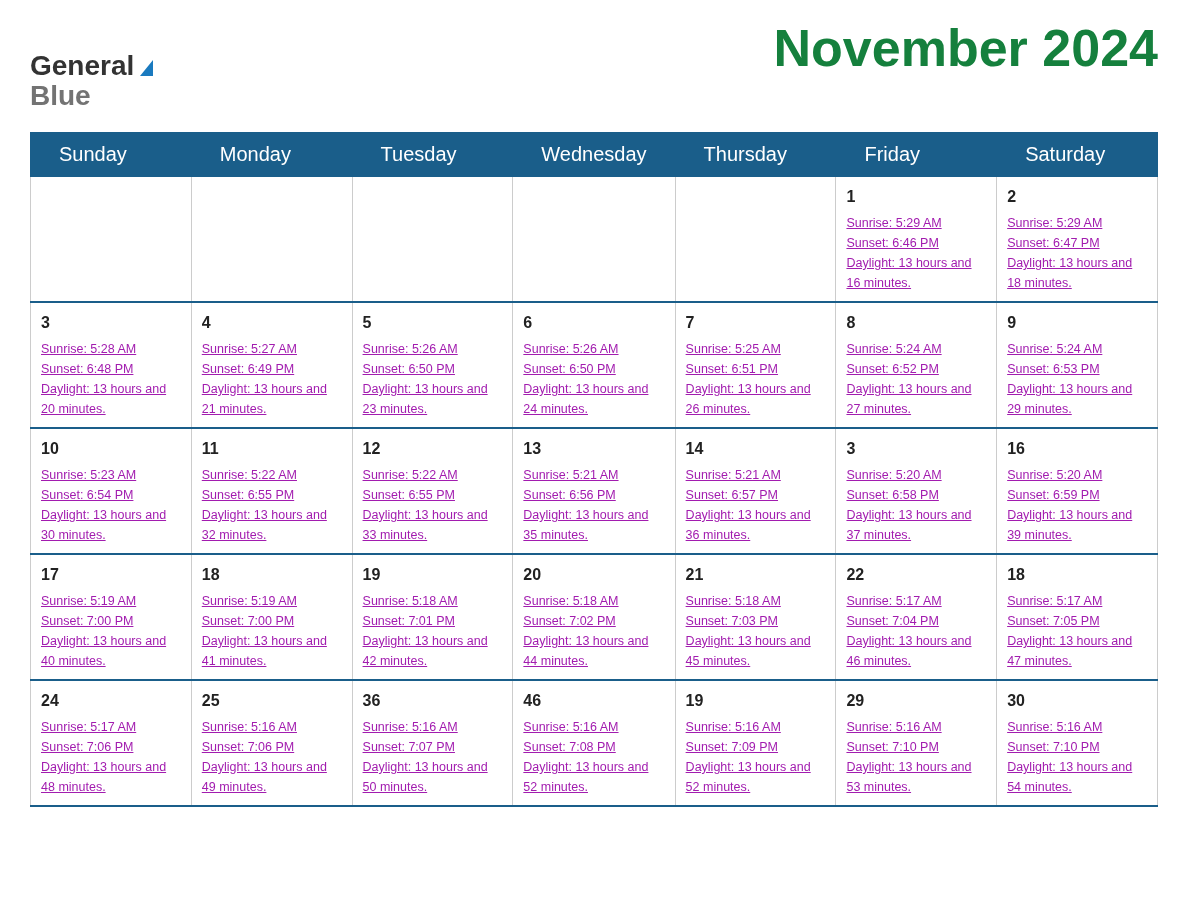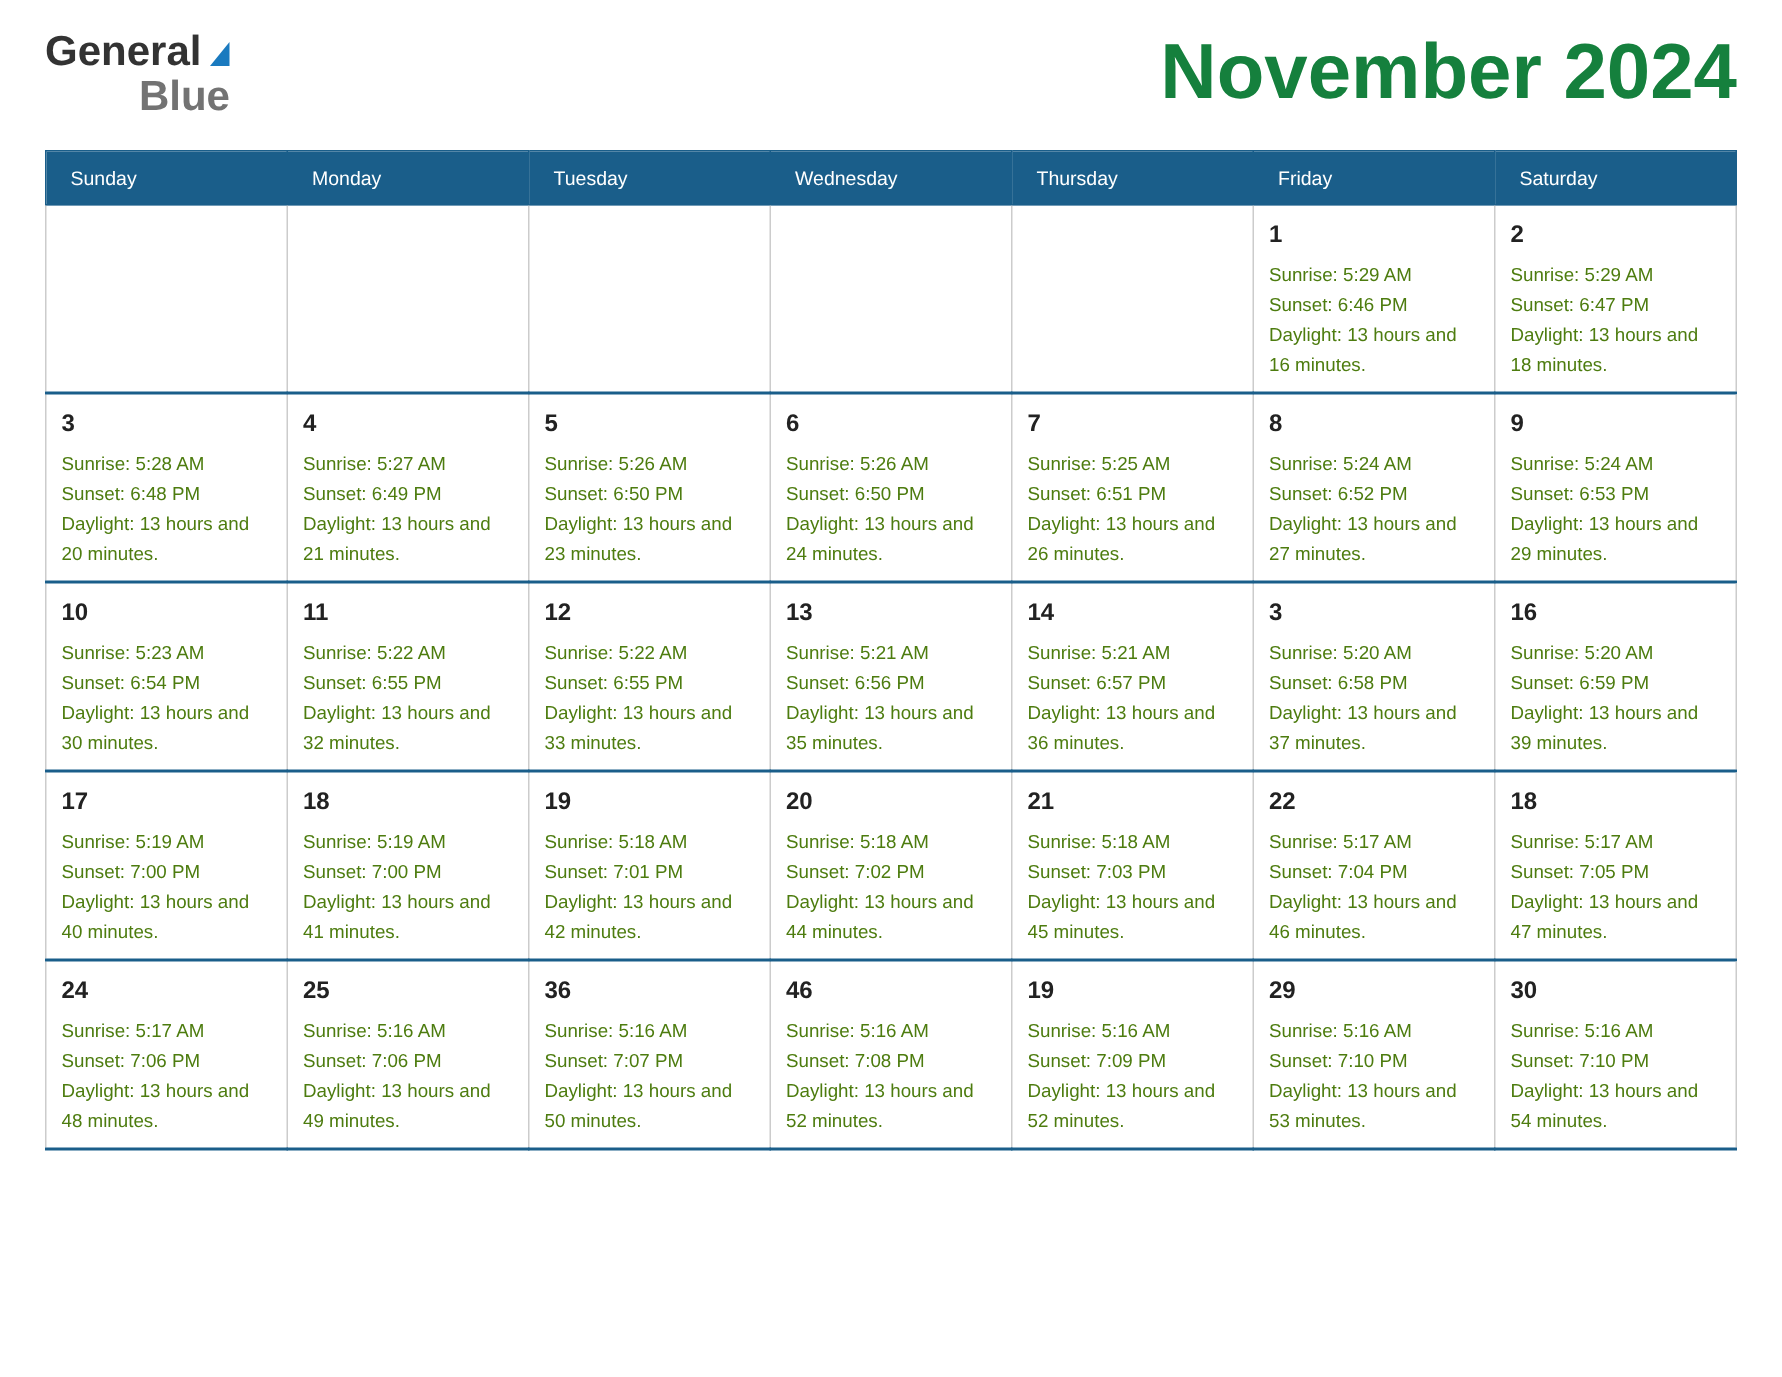--- a/index.html
+++ b/index.html
@@ -12,21 +12,22 @@
     }
     .header {
       display: flex;
       align-items: flex-start;
       justify-content: space-between;
       margin-bottom: 20px;
     }
     .logo {
       display: flex;
       flex-direction: column;
-      align-items: flex-end;
+      align-items: flex-start;
+      margin-top: 32px;
     }
     .logo-general {
       font-size: 28px;
       font-weight: bold;
       color: #333;
       line-height: 1;
     }
     .logo-blue {
       font-size: 28px;
       font-weight: bold;
@@ -50,23 +51,23 @@
       margin-top: 4px;
     }
     .calendar {
       width: 100%;
       border-collapse: collapse;
       border: 1px solid #aaa;
     }
     .calendar th {
       background-color: #1a5e8a;
       color: #fff;
-      font-size: 13px;
+      font-size: 20px;
       font-weight: normal;
-      padding: 10px 16px;
+      padding: 10px 28px;
       text-align: left;
       border: 1px solid #1a5e8a;
     }
     .calendar td {
       vertical-align: top;
       width: 14.28%;
       padding: 8px 10px;
       border: 1px solid #ccc;
       min-height: 90px;
       font-size: 13px;
@@ -75,22 +76,23 @@
     }
     .day-number {
       font-size: 16px;
       font-weight: bold;
       color: #222;
       display: block;
       margin-bottom: 4px;
     }
     .day-info {
       font-size: 12.5px;
-      color: #4d7c0f;
+      color: #a21caf;
       line-height: 1.6;
+      text-decoration: underline;
     }
     .calendar tr td {
       background: #fff;
     }
     .calendar tbody tr {
       border-bottom: 2px solid #1a5e8a;
     }
     .empty-cell {
       background: #f9f9f9;
     }

